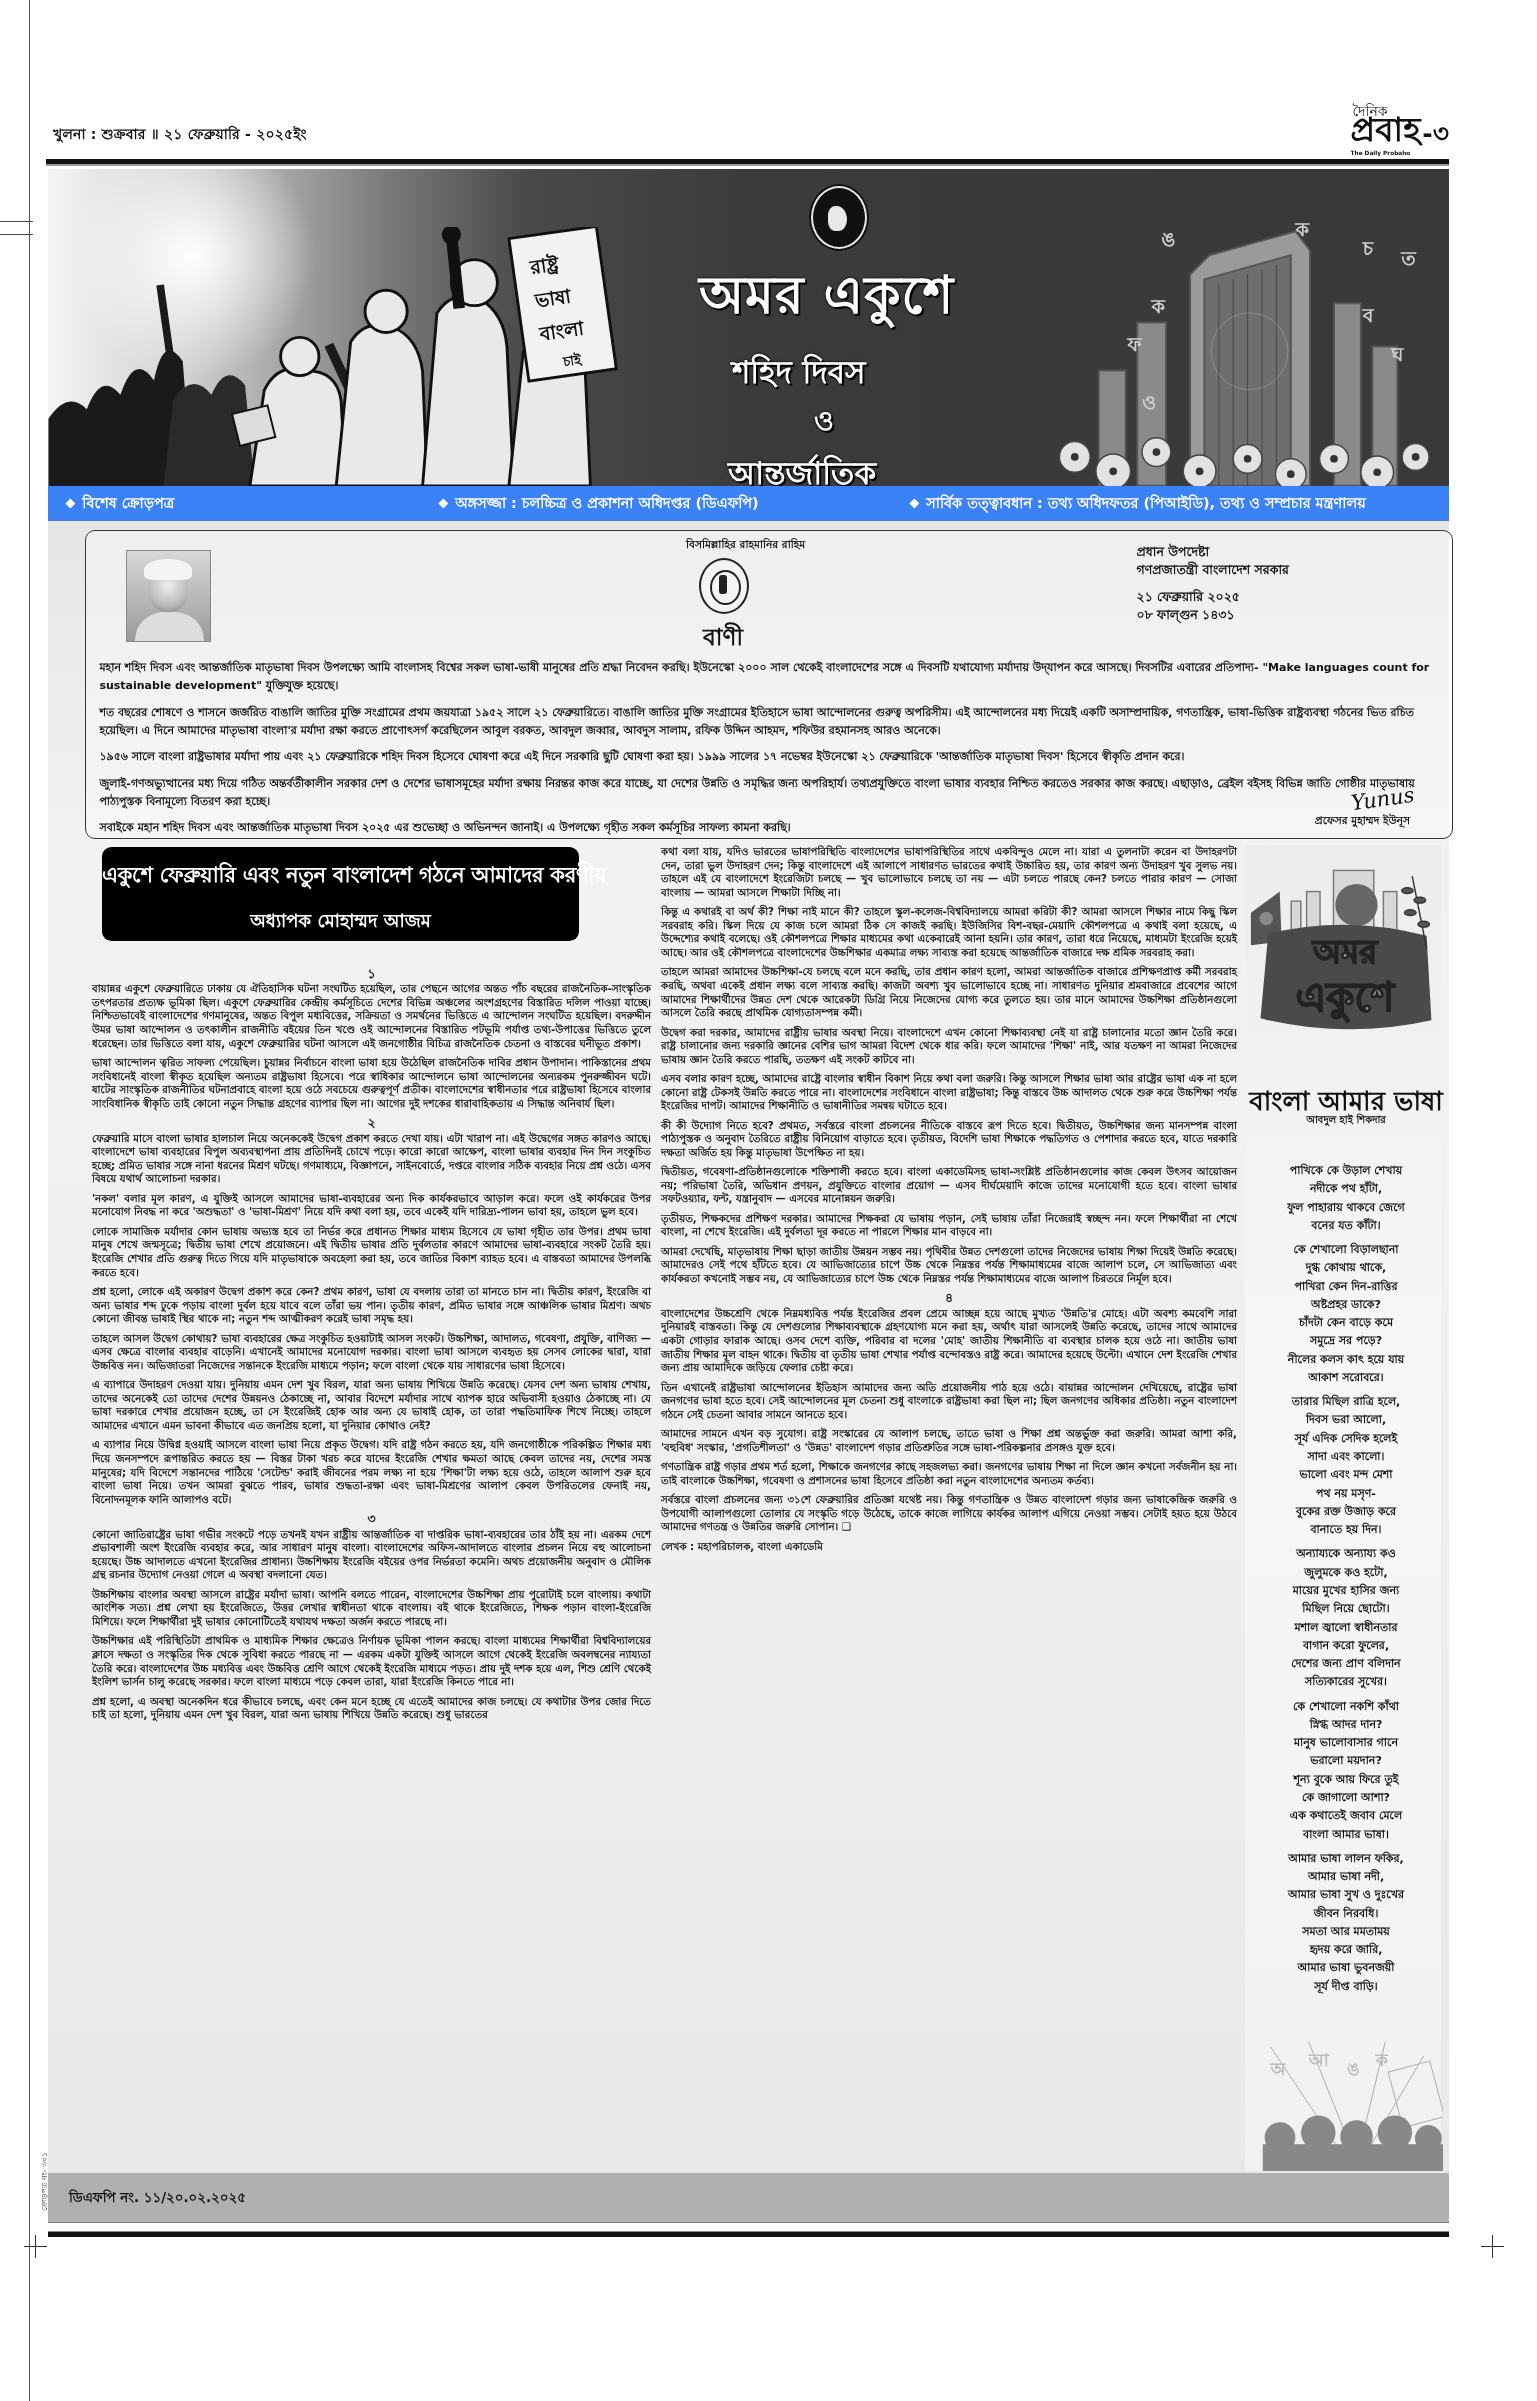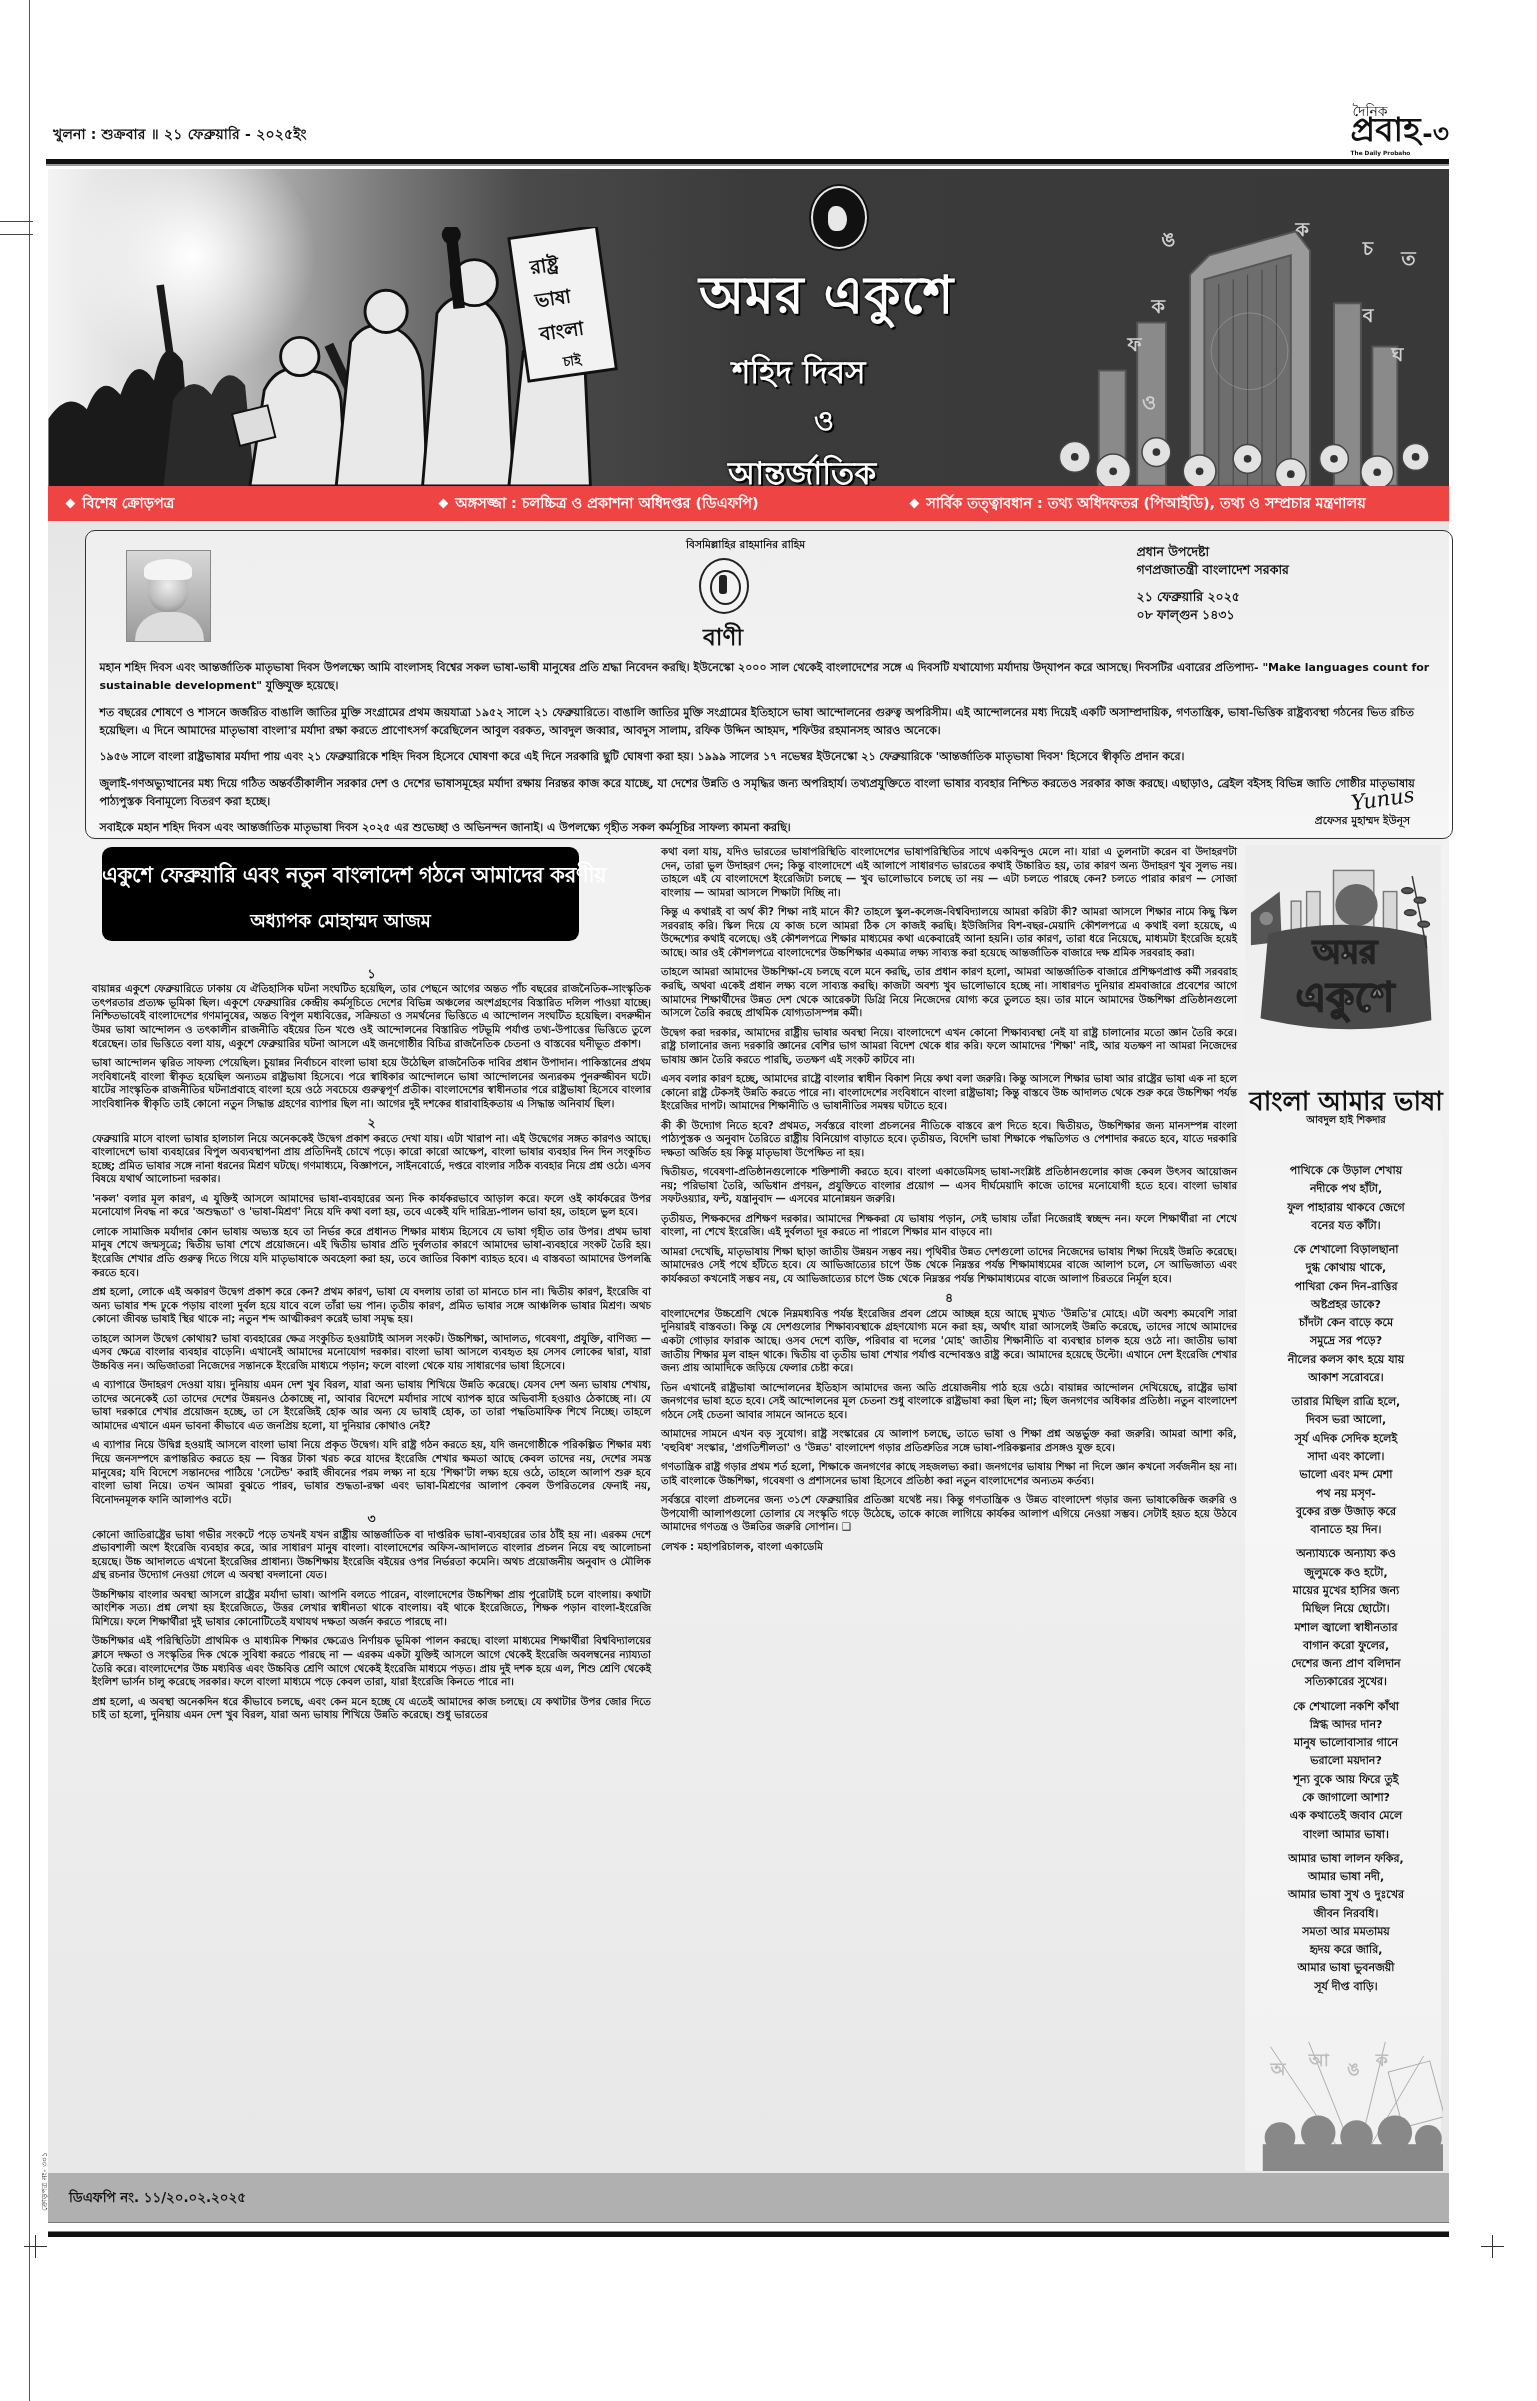--- a/index.html
+++ b/index.html
@@ -30,21 +30,21 @@
   .emblem { position: absolute; left: 763px; top: 17.3px; width: 56px; height: 63px; border-radius: 50%; background: #111; border: 2.9px solid #e8e8e8; box-shadow: 0 0 0 1.9px #111; }
   .emblem:after { content: ""; position: absolute; left: 15.4px; top: 17.3px; width: 19px; height: 25px; background: #e8e8e8; border-radius: 40% 60% 50% 40%; }
   .banner-title { position: absolute; left: 651px; top: 86px; color: #fff; font-weight: bold; font-family: "DejaVu Serif", serif; text-shadow: 0 0 2.9px #000, 1.9px 1.9px 0 #000; }
   .bt-main { font-size: 52px; letter-spacing: 1px; }
   .bt-l2 { font-size: 31px; margin-left: 33px; margin-top: 5.8px; }
   .bt-o  { font-size: 27px; margin-left: 115px; }
   .bt-l3 { font-size: 31px; margin-left: 29px; margin-top: 3.8px; }
   .minar { position: absolute; right: 19px; bottom: 0; width: 384px; height: 279px; }
 
   
-  .strip { position: absolute; left: 48px; top: 486px; width: 1401px; height: 35px; background: #ef4444; color: #fff; display: flex; align-items: center; font-size: 14.4px; font-weight: bold; }
+  .strip { position: absolute; left: 48px; top: 486px; width: 1401px; height: 35px; background: #3b82f6; color: #fff; display: flex; align-items: center; font-size: 14.4px; font-weight: bold; }
   .strip .it { position: absolute; white-space: nowrap; }
   .strip .dia { display: inline-block; width: 6.7px; height: 6.7px; background: #fff; transform: rotate(45deg); margin-right: 8.6px; vertical-align: middle; }
 
   
   .page-bg { position: absolute; left: 48px; top: 521px; width: 1401px; height: 1652px; background: linear-gradient(180deg, #e6e6e6 0%, #f2f2f2 20%, #efefef 60%, #e8e8e8 100%); }
 
   
   .msg { position: absolute; left: 85px; top: 530px; width: 1368px; height: 309px; border: 1.9px solid #333; border-radius: 10px; background: rgba(255,255,255,0.35); }
   .portrait { position: absolute; left: 40px; top: 19px; width: 85px; height: 92px; border: 1px solid #888; background: linear-gradient(180deg,#d8d8d8,#9a9a9a); overflow: hidden; }
   .portrait .head { position: absolute; left: 21px; top: 13.4px; width: 40px; height: 48px; border-radius: 45%; background: radial-gradient(circle at 50% 45%, #eee 0%, #bbb 60%, #777 100%); }

